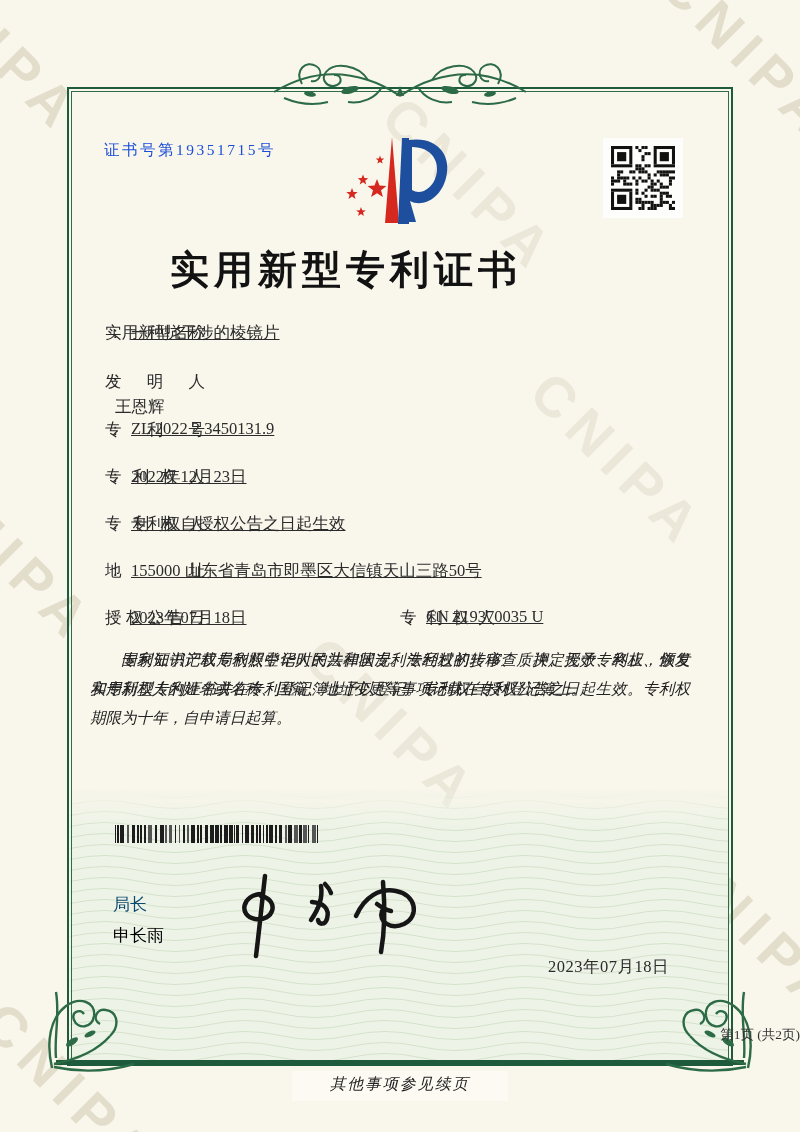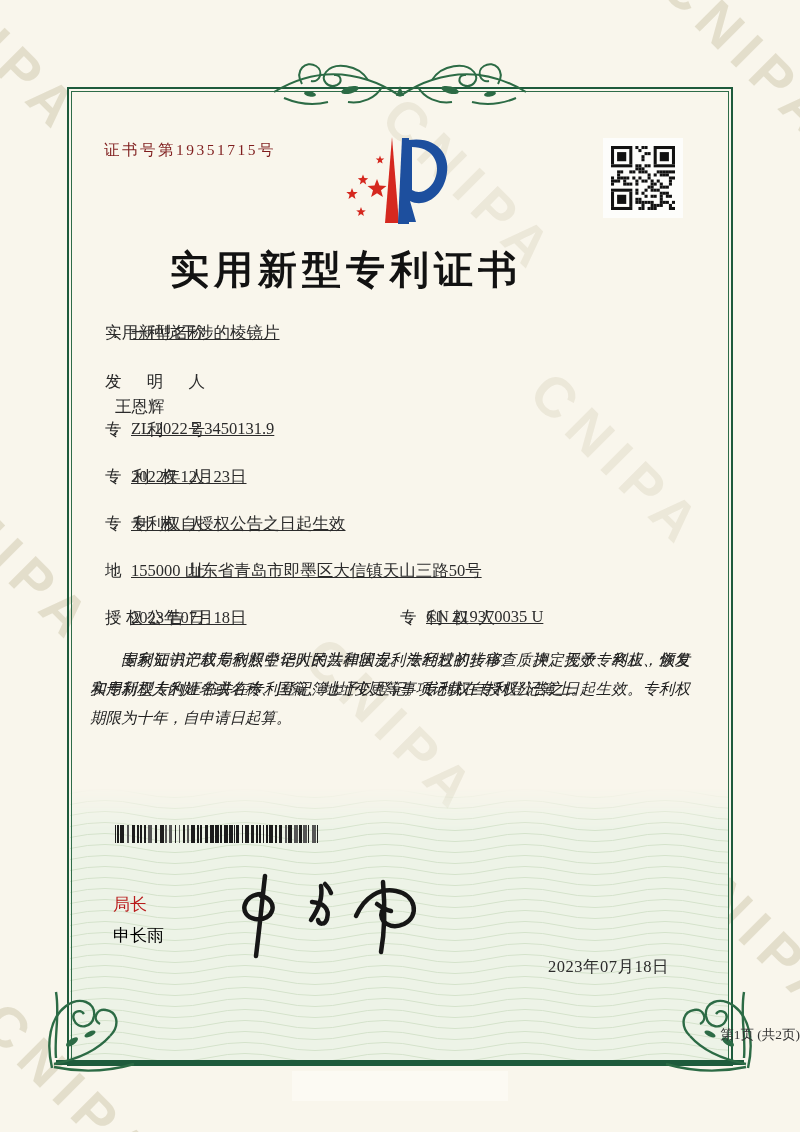--- a/index.html
+++ b/index.html
@@ -16,39 +16,39 @@
   .frame-inner{position:absolute;left:2px;top:2px;right:2px;bottom:2px;border:1px solid #2e6c49;}
   .frame-bottom{position:absolute;left:56px;top:1060px;width:688px;height:5px;background:#1e5b3c;z-index:4;}
   
   .wave-area{position:absolute;left:70px;top:788px;width:659px;height:273px;z-index:2;
              -webkit-mask-image:linear-gradient(to bottom,transparent 0,#000 40px);
              mask-image:linear-gradient(to bottom,transparent 0,#000 40px);}
   .orn{position:absolute;z-index:4;pointer-events:none;}
   .orn.flip{transform:scaleX(-1);}
   
   .content *{position:absolute;}
-  .cert-no{left:104px;top:140px;font-size:15.5px;letter-spacing:2.5px;color:#7f1d1d;z-index:5;}
+  .cert-no{left:104px;top:140px;font-size:15.5px;letter-spacing:2.5px;color:#1d4ed8;z-index:5;}
   .logo{left:330px;top:132px;z-index:5;}
   .qr-wrap{left:603px;top:138px;width:80px;height:80px;background:#fdfdfb;z-index:5;}
   .qr-wrap svg{position:absolute;left:8px;top:8px;}
   .title{left:0;top:243px;width:692px;text-align:center;font-size:39px;font-weight:bold;
          letter-spacing:5px;color:#121212;z-index:5;}
   .row{position:absolute;left:105px;width:600px;font-size:16.5px;z-index:5;display:flex;}
   .row .lbl{display:inline-block;width:100px;text-align:justify;text-align-last:justify;flex:none;}
   .row .col{flex:none;margin:0 2px 0 2px;}
   .row .val{margin-left:26px;white-space:nowrap;text-decoration:underline;}
   .row .val2line{margin-left:10px;white-space:normal;width:460px;line-height:24px;}
   .grant2{position:absolute;left:295px;top:0;display:flex;}
   .grant2 .lbl{width:95px;}
   .paras{left:90px;top:645px;width:600px;z-index:5;font-style:italic;font-size:15.5px;
          line-height:29px;text-align:justify;color:#222;}
   .paras p{margin:0 0 3px 0;text-indent:2em;}
   .barcode{left:115px;top:825px;z-index:5;}
   .sig-title{left:113px;top:893px;font-size:17px;font-weight:500;z-index:5;
-             font-family:"Liberation Sans","DejaVu Sans",sans-serif;color:#b91c1c;}
+             font-family:"Liberation Sans","DejaVu Sans",sans-serif;color:#0c4a6e;}
   .sig-name{left:113px;top:924px;font-size:17px;font-weight:500;z-index:5;
             font-family:"Liberation Sans","DejaVu Sans",sans-serif;color:#000000;}
   .sig-script{left:228px;top:864px;z-index:5;}
   .issue-date{left:548px;top:956px;font-size:16.5px;z-index:5;letter-spacing:.5px;}
   .page-note{left:0;top:1026px;width:800px;text-align:right;font-size:13.5px;z-index:5;color:#333;}
   .foot-patch{left:292px;top:1071px;width:216px;height:30px;background:#fcfaf3;z-index:4;}
   .foot-note{left:0;top:1074px;width:800px;text-align:center;font-size:15.5px;font-style:italic;
              z-index:5;color:#222;letter-spacing:2px;}
 </style>
 </head>
@@ -384,14 +384,15 @@
         <path d="M155,18 C157,42 157,66 153,88"></path>
       </g>
     </svg>
 
     <div class="issue-date">2023年07月18日</div>
 
     <div class="page-note">第1页 (共2页)</div>
   </div>
 
   <div class="foot-patch" style="position:absolute;"></div>
+  <div class="foot-note" style="position:absolute;">其他事项参见续页</div>
 
 </div>
 
 </body></html>

